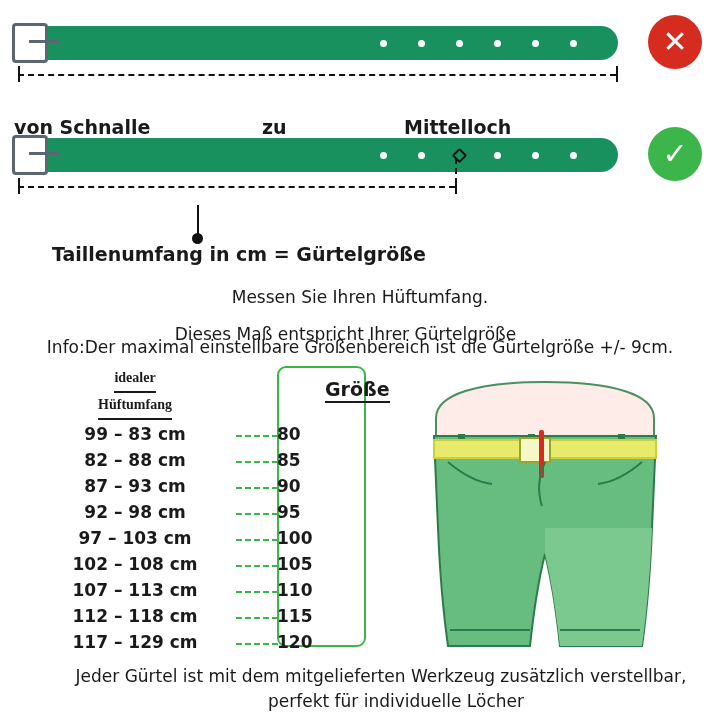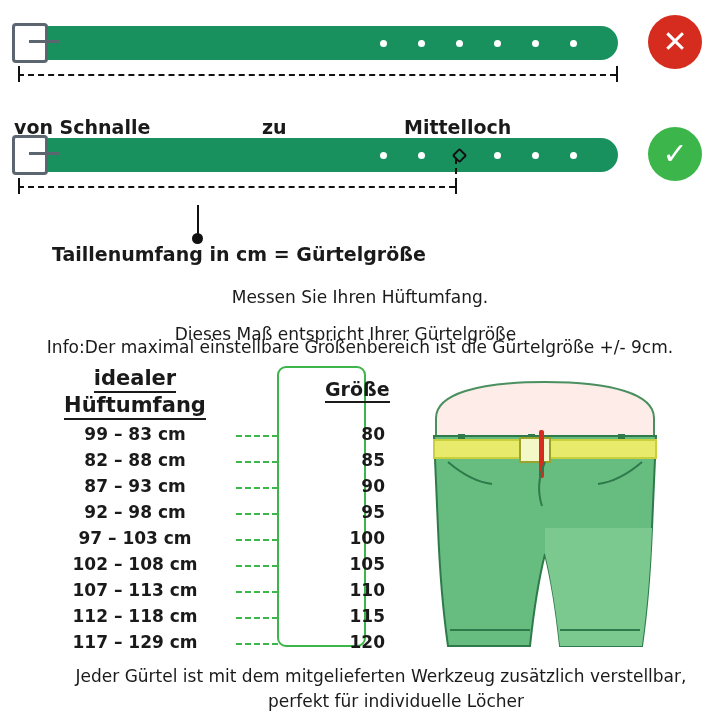--- a/index.html
+++ b/index.html
@@ -148,22 +148,23 @@
   .explain .l3 { position: absolute; top: 337px; left: 0; width: 720px; }
 
   
   .tbl-head-left {
     position: absolute;
     left: 40px;
     top: 366px;
     width: 190px;
     text-align: center;
     font-weight: bold;
-    font-size: 21px;
+    font-size: 14px;
     line-height: 24px;
+    font-family: Liberation Serif, serif;
   }
   .tbl-head-left .u {
     border-bottom: 2px solid #1a1a1a;
     display: inline-block;
     padding-bottom: 1px;
   }
 
   .size-box {
     position: absolute;
     left: 277px;
@@ -208,21 +209,21 @@
     position: absolute;
     left: 206px;
     top: 11px;
     width: 42px;
     border-top: 2px dashed #3cb54a;
   }
   .row .size {
     position: absolute;
     left: 247px;
     width: 108px;
-    text-align: right;
+    text-align: left;
   }
 
   
   .shorts {
     position: absolute;
     left: 400px;
     top: 378px;
     width: 290px;
     height: 278px;
   }

